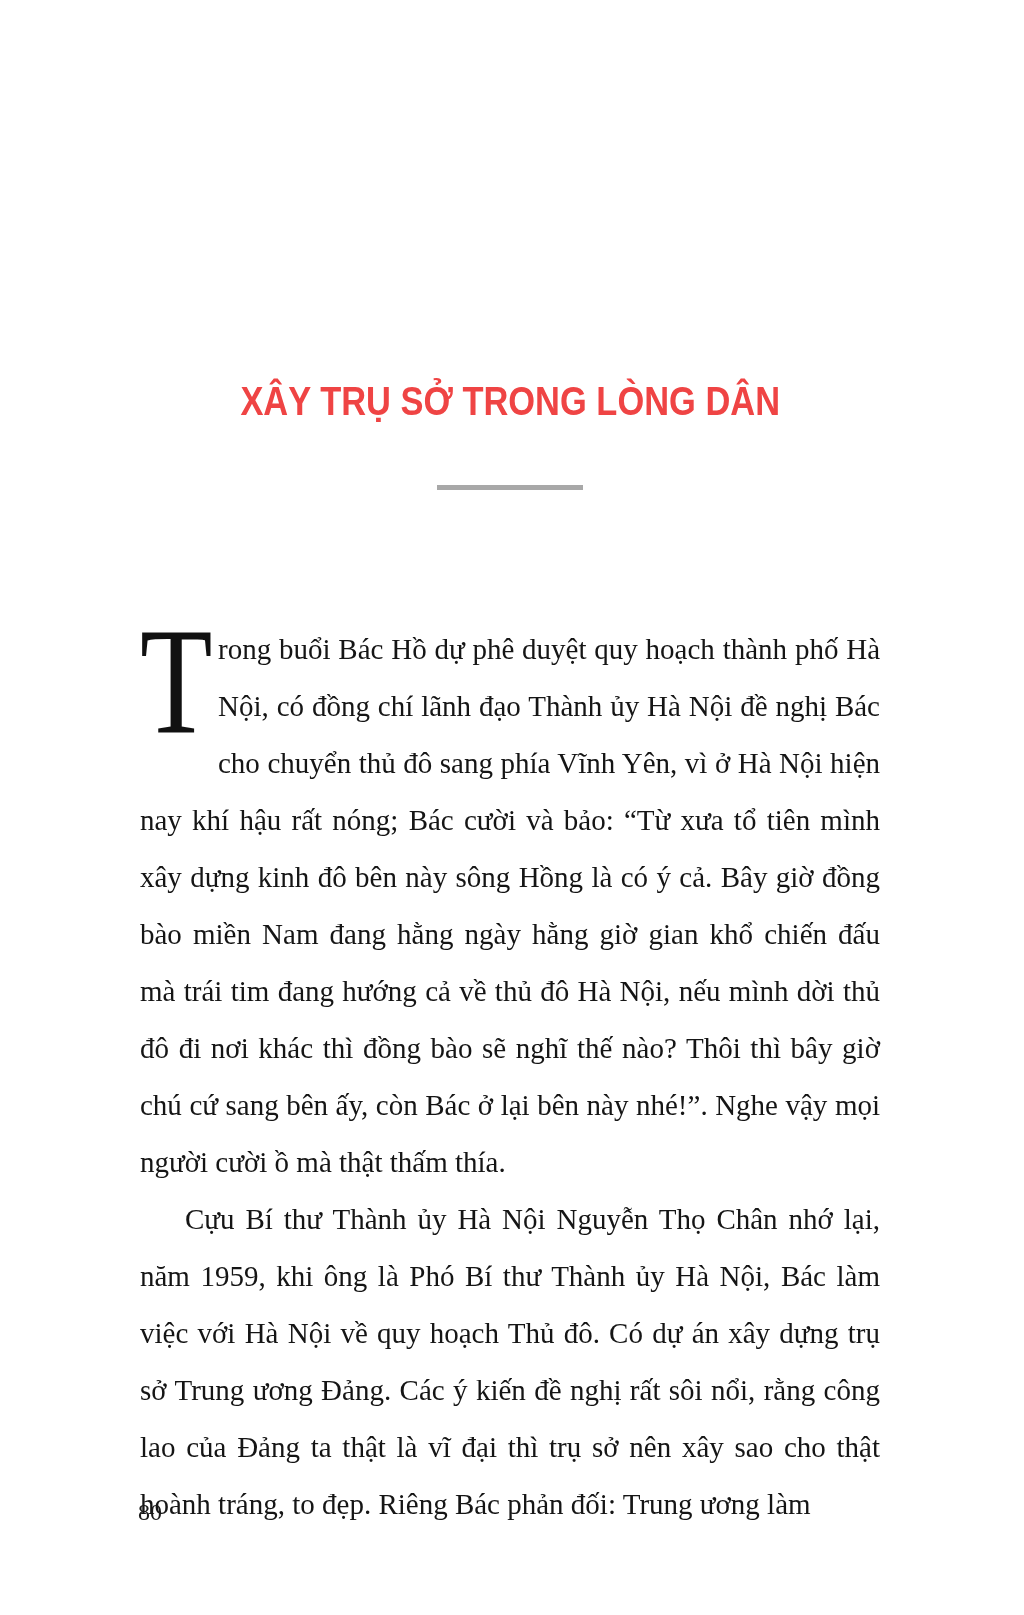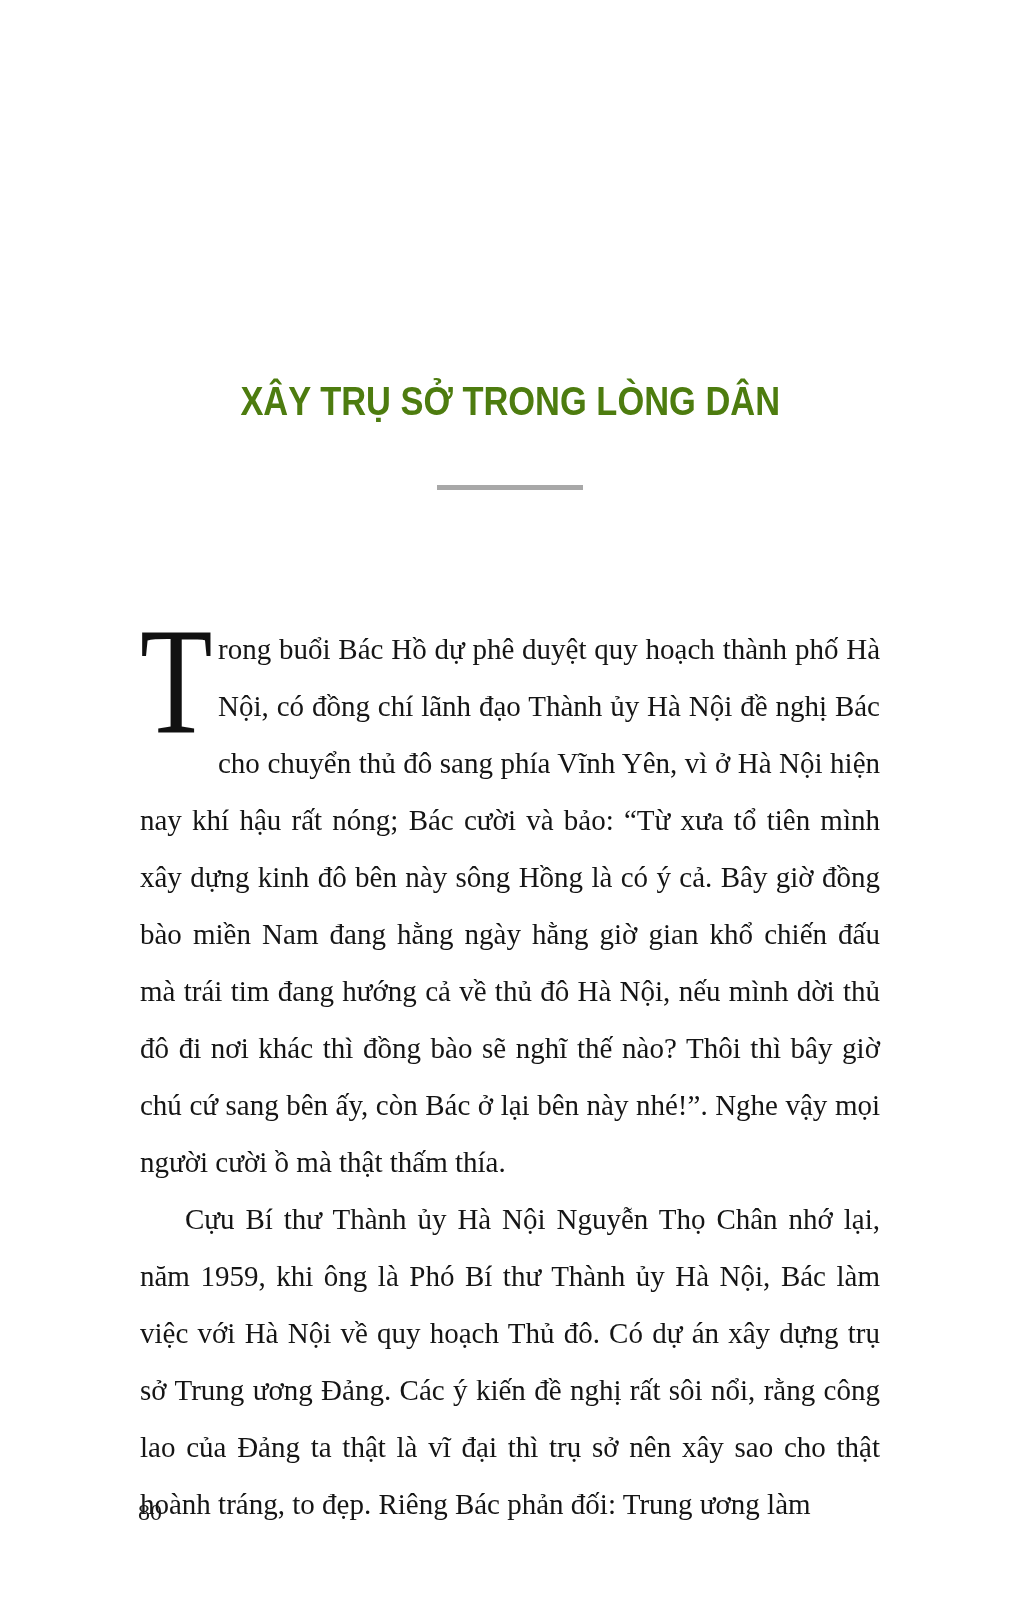--- a/index.html
+++ b/index.html
@@ -24,21 +24,21 @@
   }
   .chapter-title {
     margin: 0;
     padding-top: 378px;
     text-align: center;
     font-family: "Liberation Sans", sans-serif;
     font-weight: 700;
     font-size: 41px;
     line-height: 46px;
     letter-spacing: 0px;
-    color: #4d7c0f;
+    color: #ef4444;
     white-space: nowrap;
   }
   .chapter-title .condense {
     display: inline-block;
     transform: scaleX(0.84);
     transform-origin: center;
   }
   .title-divider {
     width: 146px;
     height: 5px;

